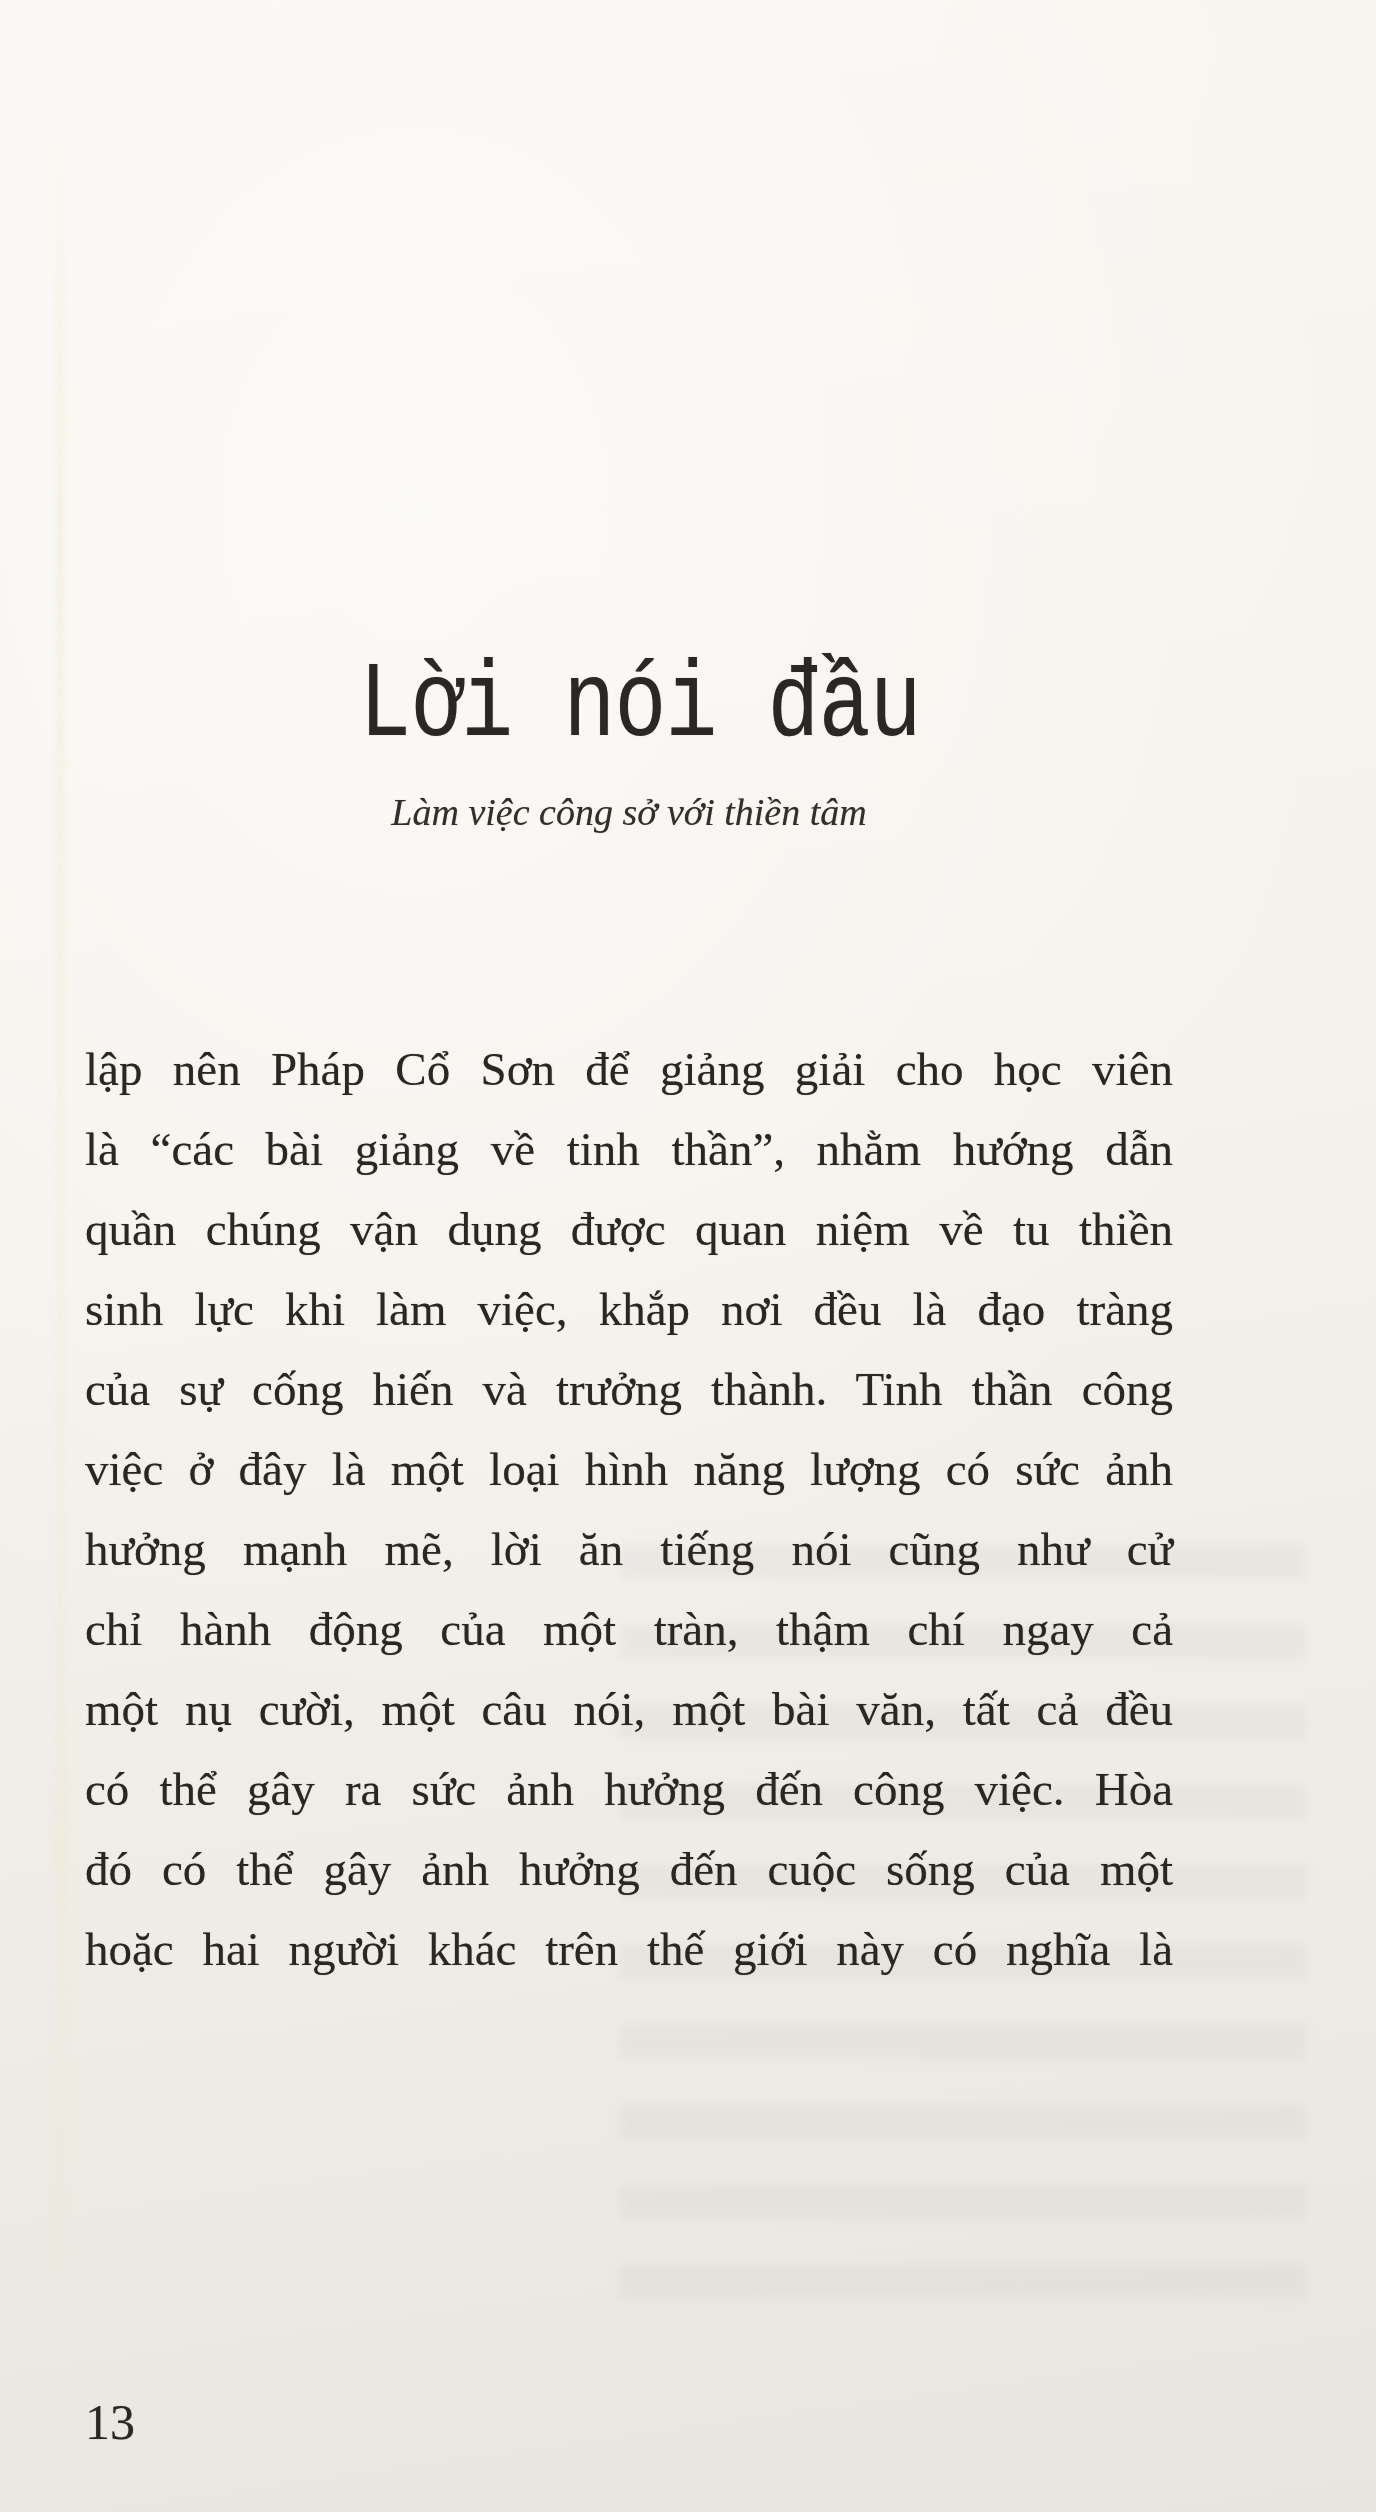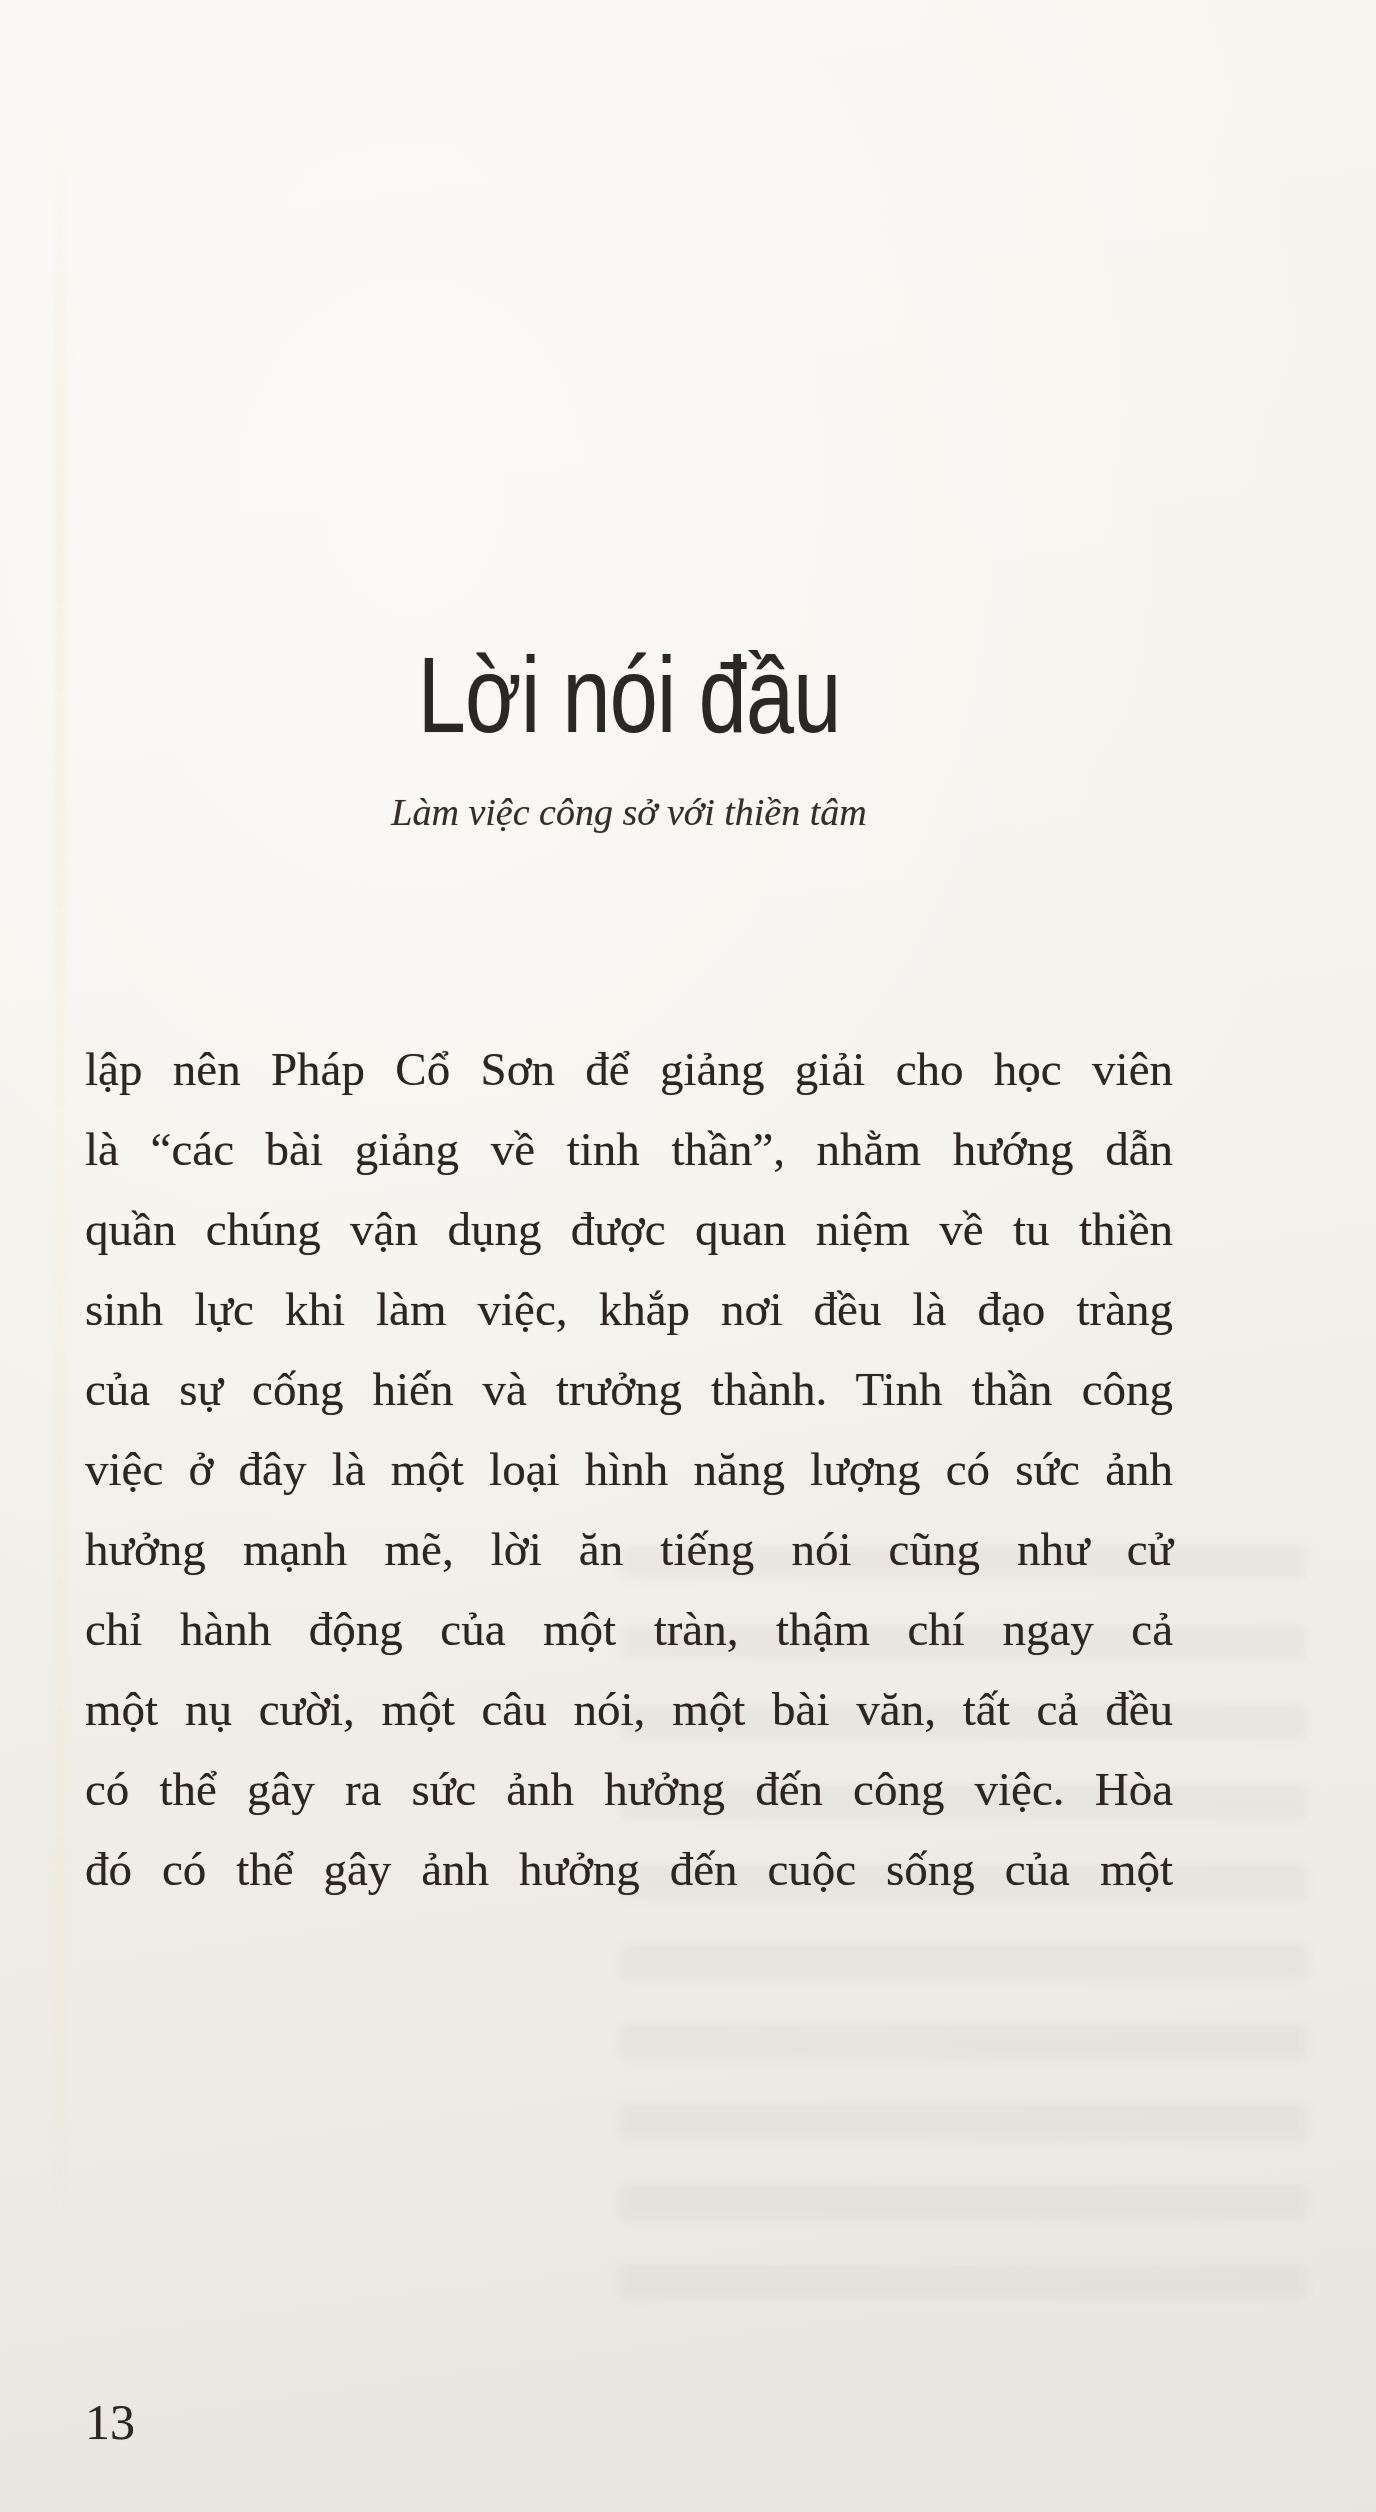--- a/index.html
+++ b/index.html
@@ -49,23 +49,23 @@
       rgba(118,112,132,0) 34px, rgba(118,112,132,0) 80px);
     filter: blur(5px);
     pointer-events: none;
   }
 
   .title {
     position: absolute;
     left: 85px;
     width: 1088px;
     top: 641px;
-    margin: 0;
+    margin: 11px;
     text-align: center;
-    font-family: Liberation Sans, sans-serif;
+    font-family: Liberation Mono, monospace;
     font-weight: 400;
     font-size: 108px;
     line-height: 1;
     color: #2a2724;
     text-shadow: 0 0 1px rgba(42,39,36,0.45);
   }
   .title-inner {
     display: inline-block;
     transform: scaleX(0.8);
     letter-spacing: -1px;
@@ -133,17 +133,18 @@
     <div class="text-line">là “các bài giảng về tinh thần”, nhằm hướng dẫn</div>
     <div class="text-line">quần chúng vận dụng được quan niệm về tu thiền</div>
     <div class="text-line">sinh lực khi làm việc, khắp nơi đều là đạo tràng</div>
     <div class="text-line">của sự cống hiến và trưởng thành. Tinh thần công</div>
     <div class="text-line">việc ở đây là một loại hình năng lượng có sức ảnh</div>
     <div class="text-line">hưởng mạnh mẽ, lời ăn tiếng nói cũng như cử</div>
     <div class="text-line">chỉ hành động của một tràn, thậm chí ngay cả</div>
     <div class="text-line">một nụ cười, một câu nói, một bài văn, tất cả đều</div>
     <div class="text-line">có thể gây ra sức ảnh hưởng đến công việc. Hòa</div>
     <div class="text-line">đó có thể gây ảnh hưởng đến cuộc sống của một</div>
+    <div class="text-line">hoặc hai người khác trên thế giới này có nghĩa là</div>
   </div>
 
   <div class="folio">13</div>
 
 </div>
 
 </body></html>

